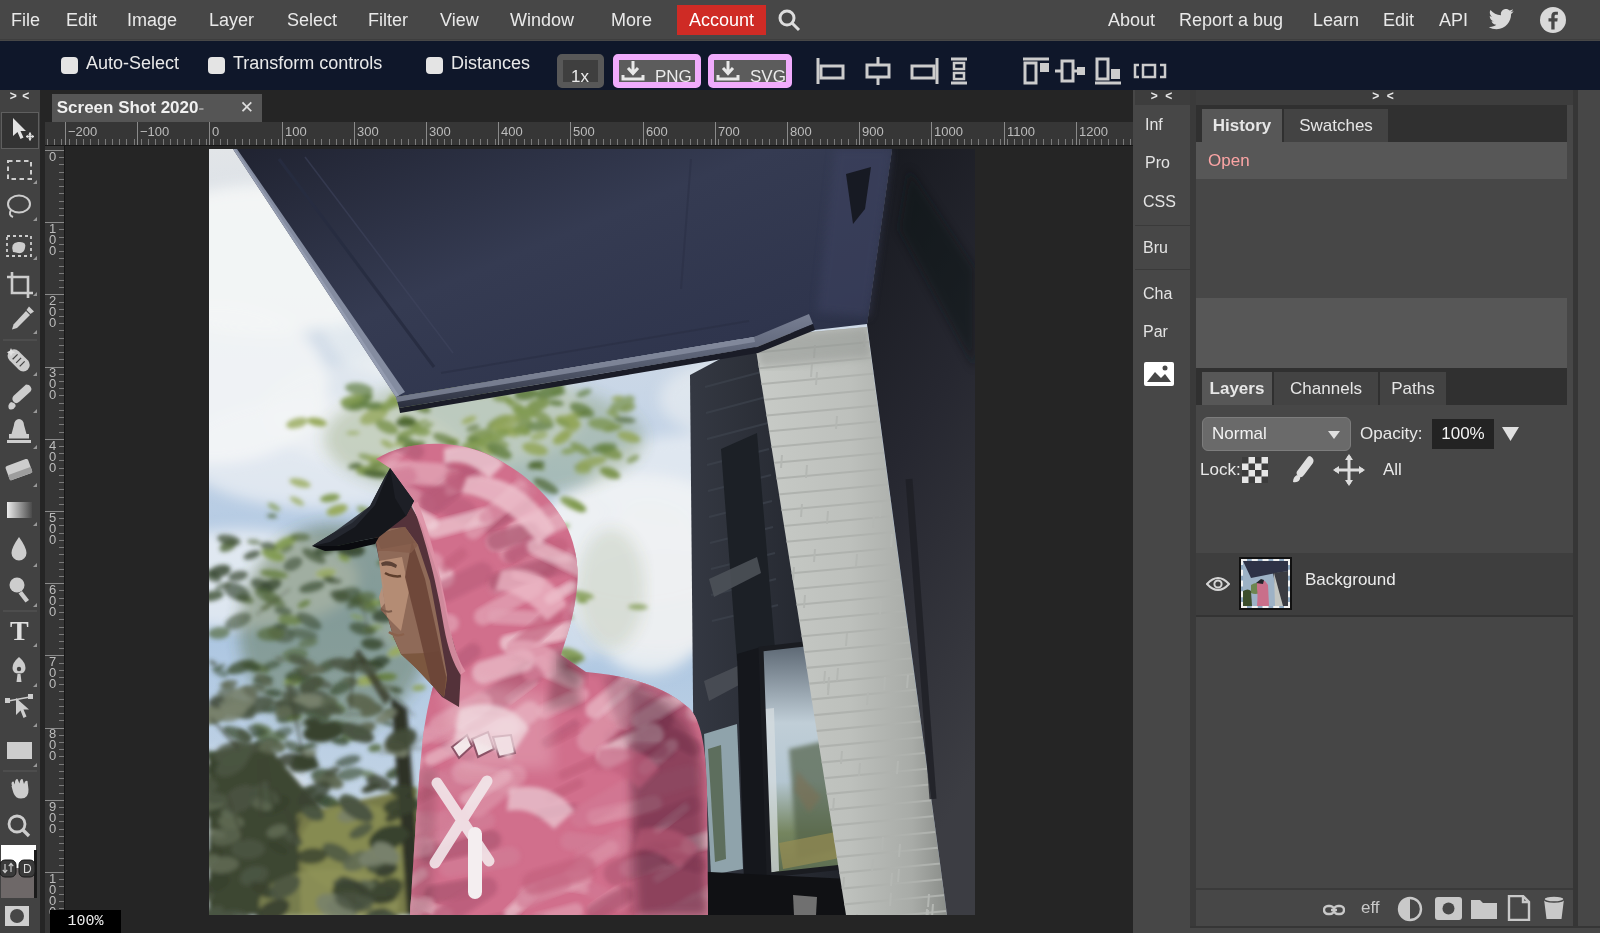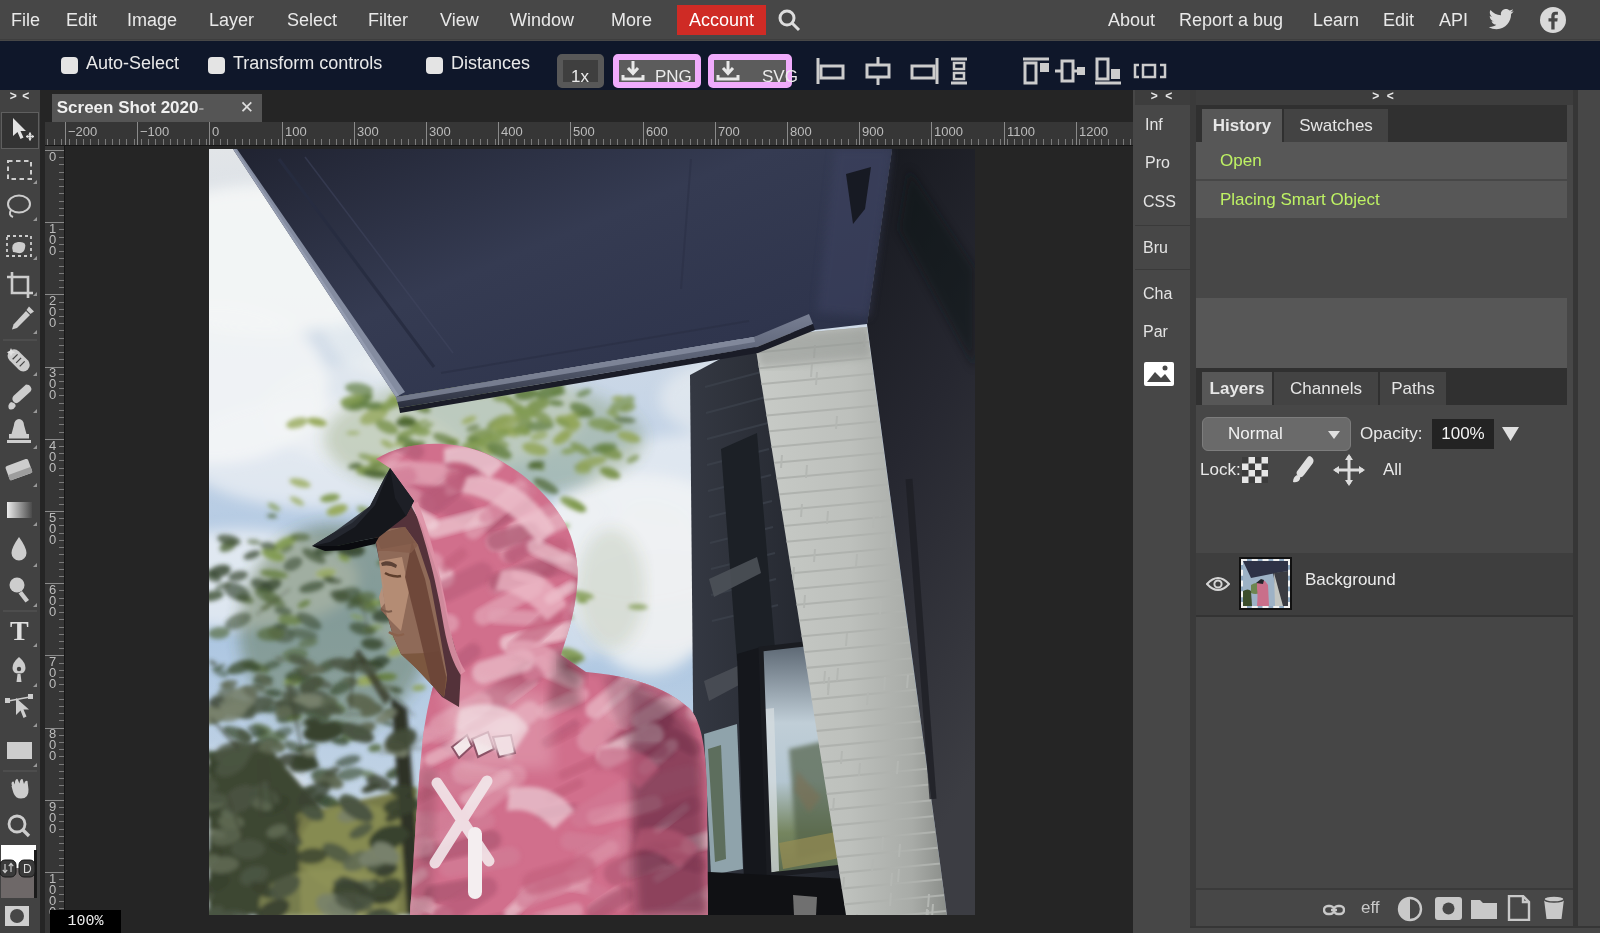--- a/index.html
+++ b/index.html
@@ -52,22 +52,22 @@
 
   
   #sidetabs { position:absolute; left:1135px; top:90px; width:55px; height:843px; background:#474747;
     color:#e3e3e3; font-size:16px; }
   #rpanel { position:absolute; left:1190px; top:90px; width:410px; height:843px; background:#474747; }
   .phead { background:#3d3d3d; color:#e9e9e9; font-weight:bold; font-size:12px; text-align:center;
     height:15px; line-height:13px; letter-spacing:2px; }
   .ptab { position:absolute; height:33px; line-height:33px; text-align:center; color:#e6e6e6;
     font-size:17px; background:#434343; }
   .ptab.act { background:#575757; font-weight:bold; }
-  .hrow { position:absolute; left:6px; width:371px; height:37px; background:#575757; color:#bef264;
-    font-size:17px; line-height:37px; padding-left:24px; }
+  .hrow { position:absolute; left:6px; width:371px; height:37px; background:#575757; color:#fca5a5;
+    font-size:17px; line-height:37px; padding-left:12px; }
   .icn { position:absolute; }
 </style>
 </head>
 <body>
 <div id="app">
 
   <div id="menubar">
     <span class="mi" style="left:11px">File</span>
     <span class="mi" style="left:66px">Edit</span>
     <span class="mi" style="left:127px">Image</span>
@@ -98,21 +98,21 @@
 
   <div id="optbar">
     <span class="chk" style="left:61px"></span>
       <span class="abs" style="left:86px;top:12px">Auto-Select</span>
     <span class="chk" style="left:208px"></span>
       <span class="abs" style="left:233px;top:12px">Transform controls</span>
     <span class="chk" style="left:426px"></span>
       <span class="abs" style="left:451px;top:12px">Distances</span>
     <div class="obtn" style="left:557px;width:47px;background:#3f3f3f;border-color:#585858;padding-left:8px">1x <span style="font-size:10px;position:relative;top:-2px">▼</span></div>
     <div class="obtn" style="left:613px;width:88px;padding-left:36px">PNG</div>
-    <div class="obtn" style="left:708px;width:84px;padding-left:48px">SVG</div>
+    <div class="obtn" style="left:708px;width:84px;padding-left:36px">SVG</div>
     <svg class="icn" style="left:621px;top:19px" width="24" height="22" viewBox="0 0 24 22">
       <path d="M12,1 V12 M7,8 L12,13.5 L17,8" stroke="#e8e8e8" stroke-width="3" fill="none"></path>
       <path d="M2,15 V19 H22 V15" stroke="#e8e8e8" stroke-width="3" fill="none"></path>
     </svg>
     <svg class="icn" style="left:716px;top:19px" width="24" height="22" viewBox="0 0 24 22">
       <path d="M12,1 V12 M7,8 L12,13.5 L17,8" stroke="#e8e8e8" stroke-width="3" fill="none"></path>
       <path d="M2,15 V19 H22 V15" stroke="#e8e8e8" stroke-width="3" fill="none"></path>
     </svg>
 
     <svg class="icn" style="left:815px;top:16px" width="32" height="28" viewBox="0 0 32 28">
@@ -1318,28 +1318,27 @@
       <circle cx="21" cy="6" r="2.5" fill="#474747"></circle>
     </svg>
   </div>
 
   <div id="rpanel">
     <div class="phead" style="width:388px">&gt; &lt;</div>
     <div class="abs" style="left:6px;top:15px;width:371px;height:37px;background:#303030"></div>
     <div class="ptab act" style="left:12px;top:19px;width:80px">History</div>
     <div class="ptab" style="left:94px;top:19px;width:104px">Swatches</div>
     <div class="hrow" style="top:52px">Open</div>
-    <div class="hrow" style="top:91px">Placing Smart Object</div>
     <div class="hrow" style="top:208px;height:74px"></div>
     <div class="abs" style="left:6px;top:278px;width:371px;height:37px;background:#303030"></div>
     <div class="ptab act" style="left:12px;top:282px;width:70px">Layers</div>
     <div class="ptab" style="left:84px;top:282px;width:104px">Channels</div>
     <div class="ptab" style="left:190px;top:282px;width:66px">Paths</div>
 
-    <div id="lmode" style="position:absolute;left:12px;top:327px;width:149px;height:34px;background:#6a6a6a;border:1px solid #7d7d7d;border-radius:6px;color:#f2f2f2;font-size:17px;line-height:32px;padding-left:25px">Normal
+    <div id="lmode" style="position:absolute;left:12px;top:327px;width:149px;height:34px;background:#6a6a6a;border:1px solid #7d7d7d;border-radius:6px;color:#f2f2f2;font-size:17px;line-height:32px;padding-left:9px">Normal
       <svg style="position:absolute;right:10px;top:13px" width="12" height="8" viewBox="0 0 12 8">
           <path d="M0,0 L12,0 L6,8 Z" fill="#e0e0e0"></path>
         </svg>
     </div>
     <span class="abs" style="left:170px;top:334px;color:#e9e9e9;font-size:17px">Opacity:</span>
     <div class="abs" style="left:242px;top:329px;width:62px;height:30px;background:#232323;color:#f2f2f2;font-size:17px;text-align:center;line-height:30px">100%</div>
     <svg class="abs" style="left:312px;top:337px" width="17" height="14" viewBox="0 0 17 14">
         <path d="M0,0 L17,0 L8.5,14 Z" fill="#e0e0e0"></path>
       </svg>
     <span class="abs" style="left:10px;top:370px;color:#e9e9e9;font-size:17px">Lock:</span>

